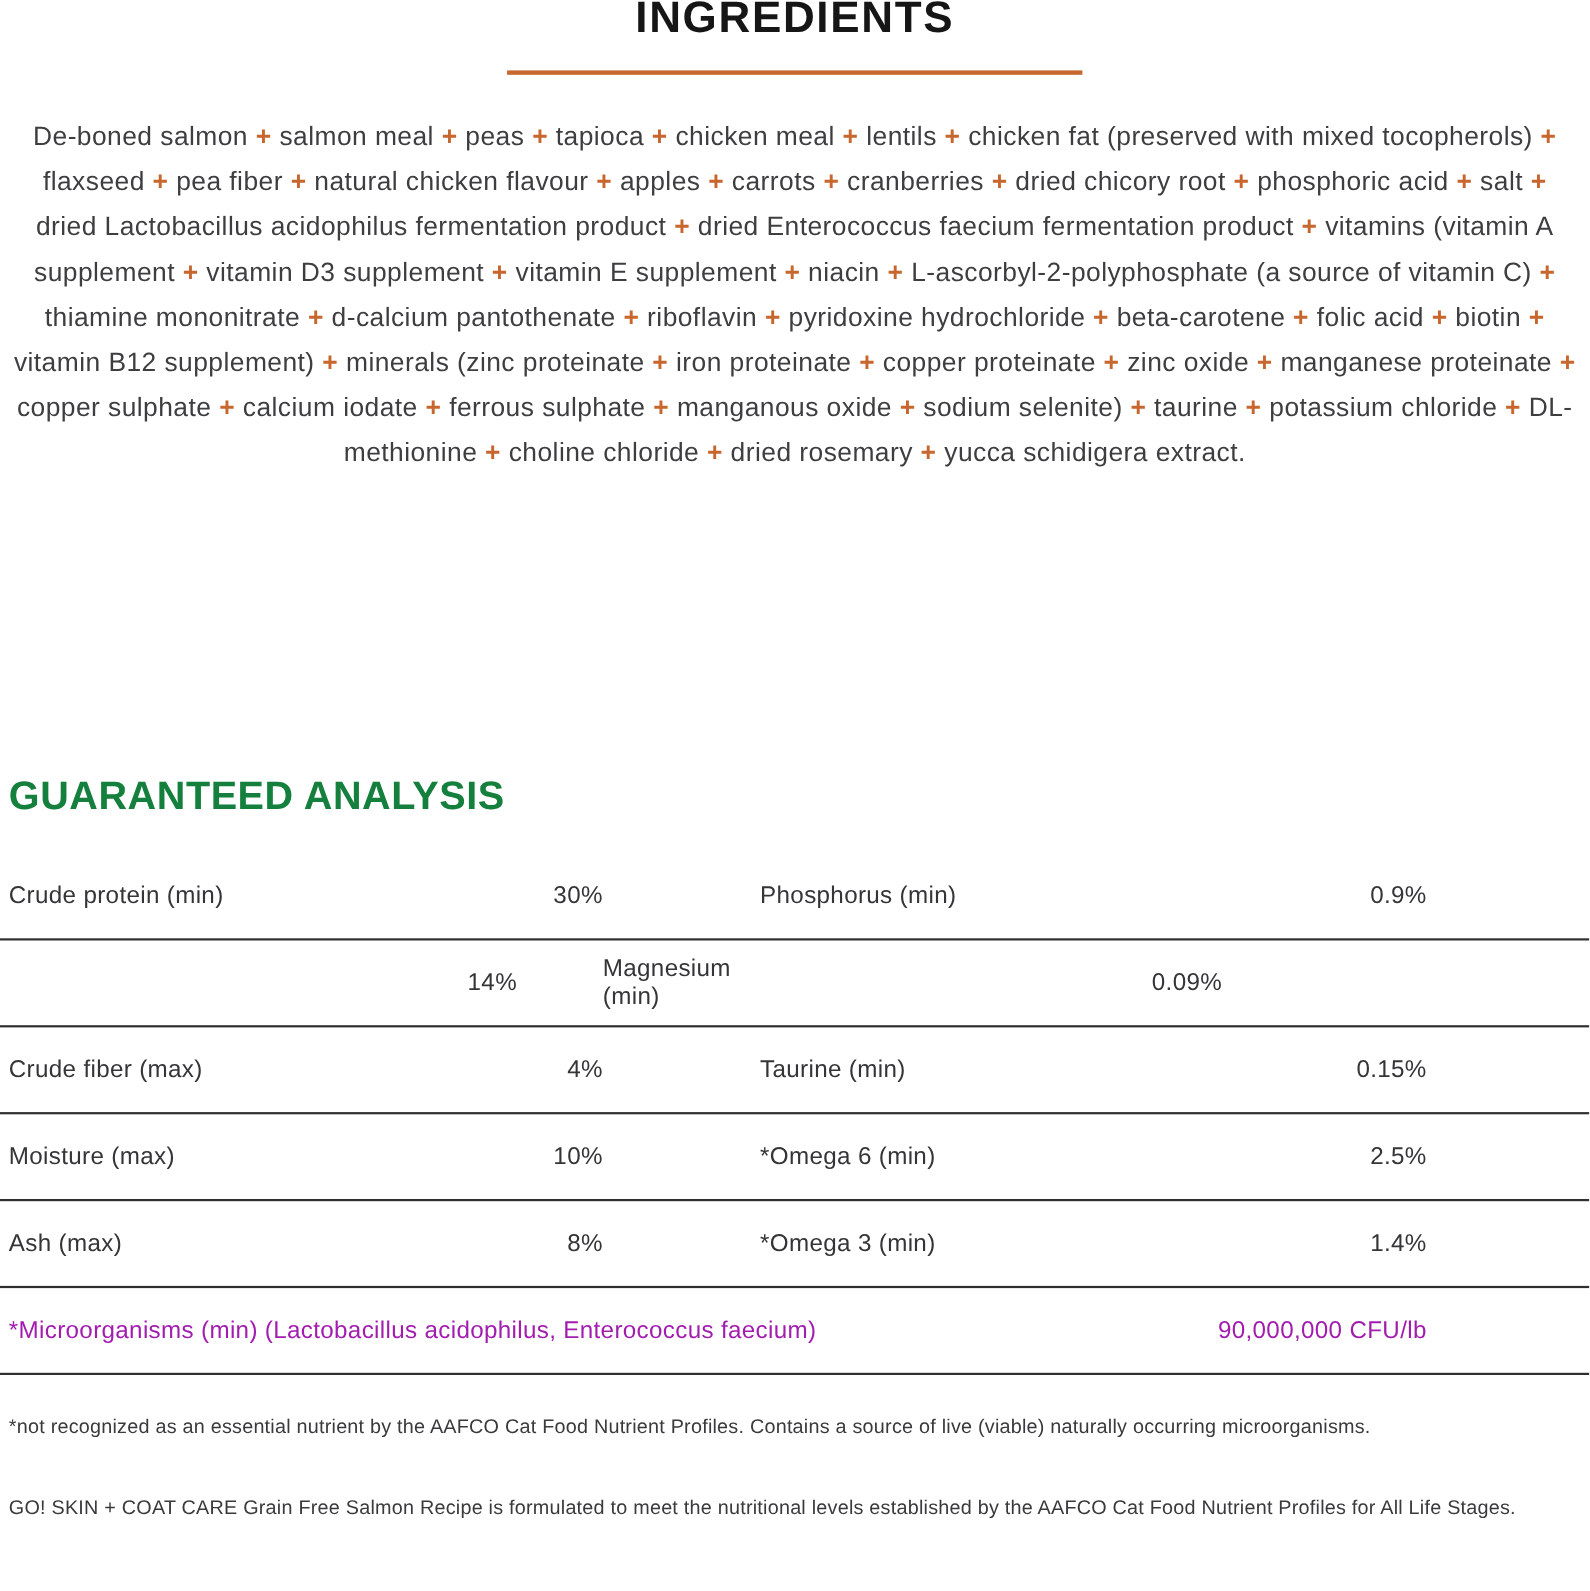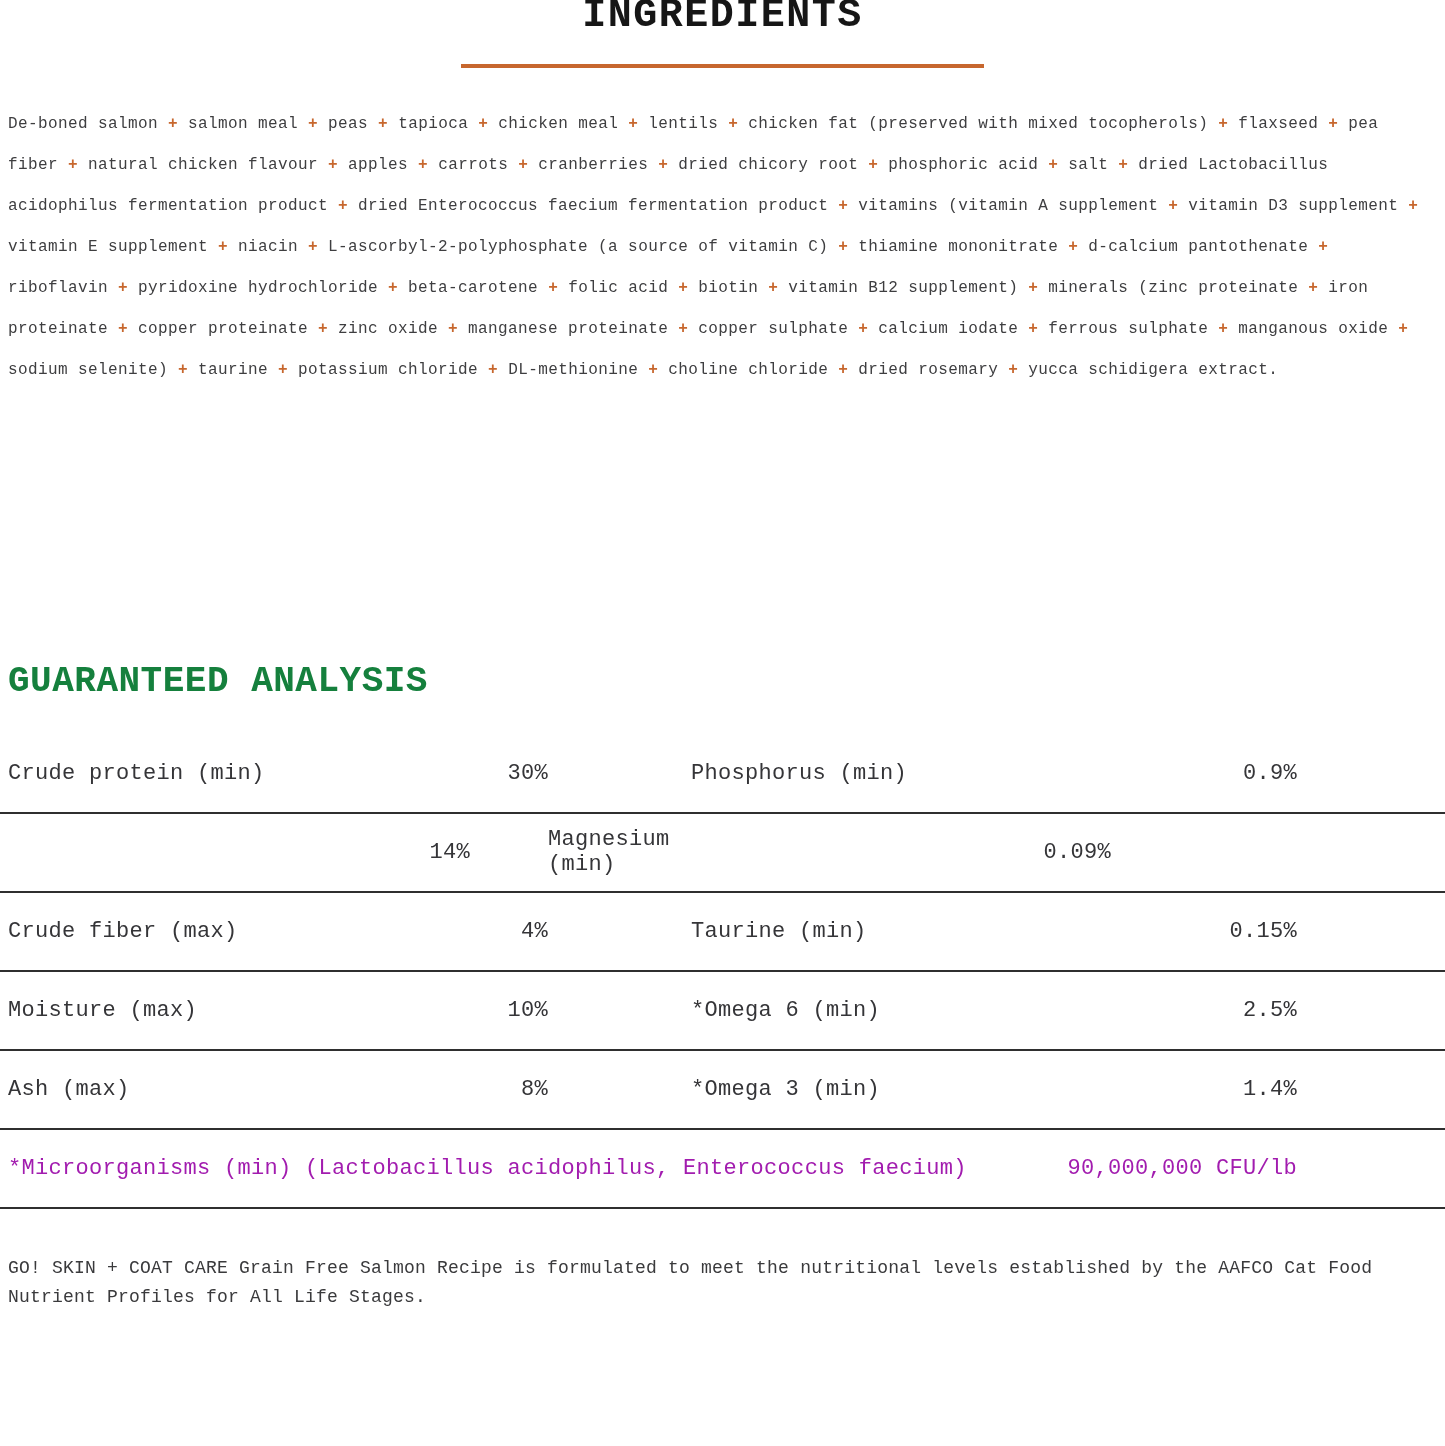--- a/index.html
+++ b/index.html
@@ -1,21 +1,21 @@
 <!DOCTYPE html>
 <html><head>
 <meta charset="utf-8">
 <style>
   html, body { margin: 0; padding: 0; background: #ffffff; }
   .page {
     position: relative;
     width: 1445px;
     height: 1446px;
     background: #ffffff;
-    font-family: Liberation Mono, monospace;
+    font-family: Liberation Sans, sans-serif;
     color: #3e3e40;
     overflow: hidden;
     box-sizing: border-box;
   }
   .ingredients-title {
     margin: 0;
     padding-top: 0;
     margin-top: -6px;
     text-align: center;
     font-size: 40px;
@@ -26,21 +26,22 @@
   }
   .title-rule {
     width: 523px;
     height: 4px;
     margin: 26px auto 0 auto;
     background: #c7672e;
   }
   .ingredients-text {
     width: 1429px;
     margin: 36px auto 0 auto;
-    font-size: 16px;
+    text-align: center;
+    font-size: 24px;
     line-height: 41px;
     letter-spacing: 0.4px;
     color: #3e3e40;
   }
   .ingredients-text .plus {
     color: #c7672e;
     font-weight: 700;
   }
   .analysis-title {
     margin: 0;
@@ -144,16 +145,17 @@
     <span></span>
     <span class="ga-cell-label">*Omega 3 (min)</span>
     <span class="ga-cell-val">1.4%</span>
   </div>
 <div class="ga-row-full">
       <span>*Microorganisms (min) (Lactobacillus acidophilus, Enterococcus faecium)</span>
       <span>90,000,000 CFU/lb</span>
     </div>
   </div>
 
+  <p class="footnote-1">*not recognized as an essential nutrient by the AAFCO Cat Food Nutrient Profiles. Contains a source of live (viable) naturally occurring microorganisms.</p>
 
   <p class="footnote-2">GO! SKIN + COAT CARE Grain Free Salmon Recipe is formulated to meet the nutritional levels established by the AAFCO Cat Food Nutrient Profiles for All Life Stages.</p>
 
 </div>
 
 </body></html>

